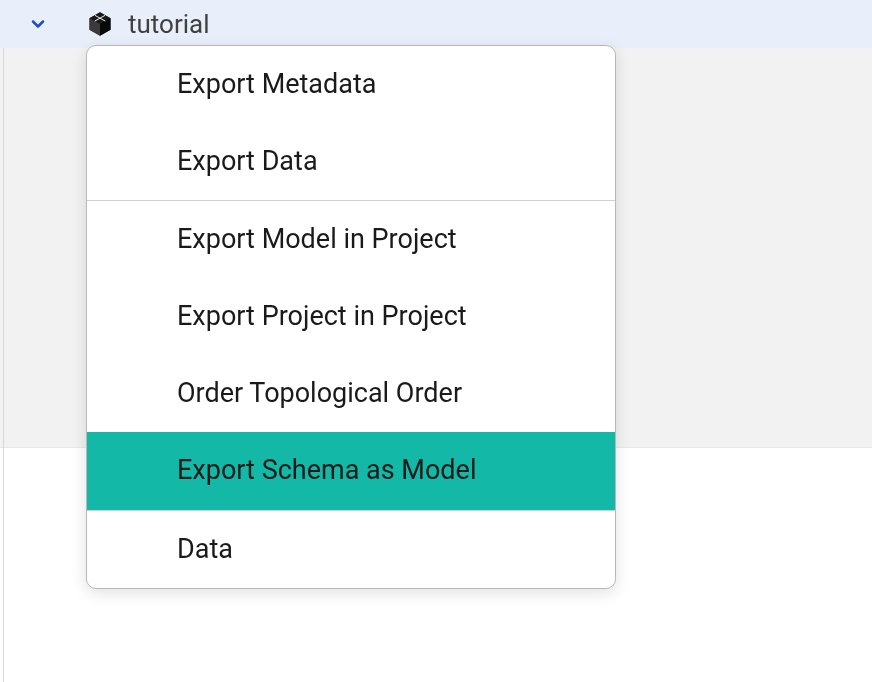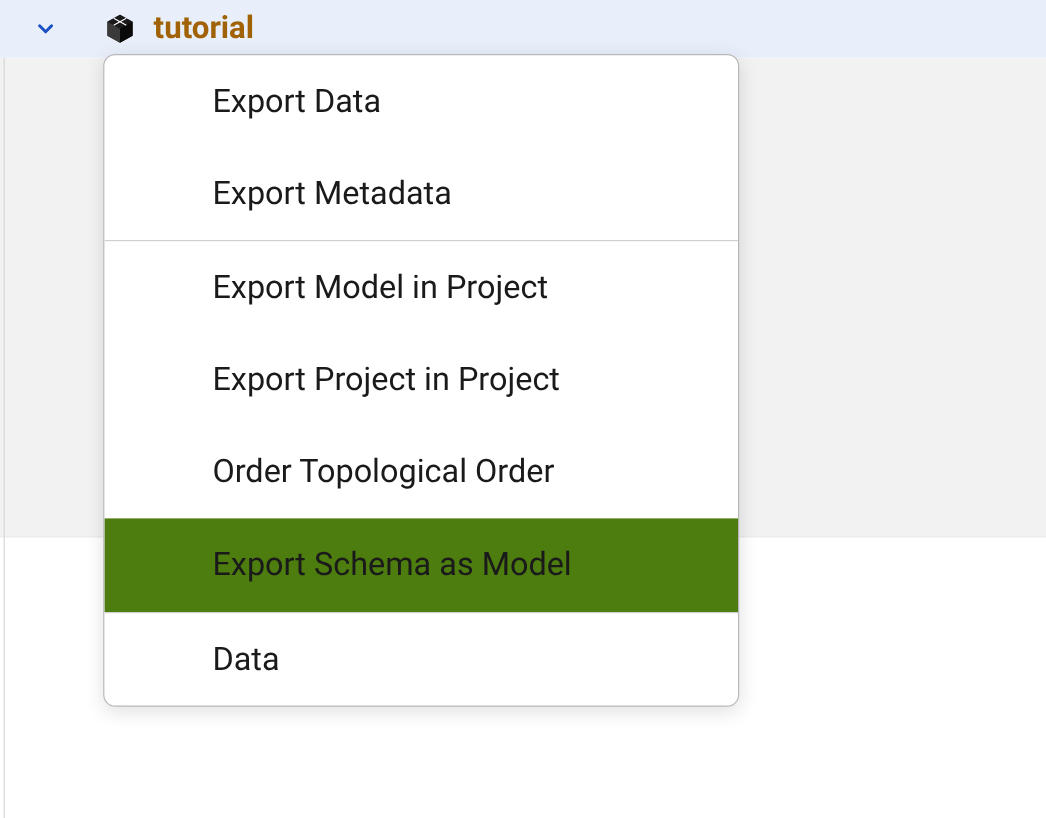--- a/index.html
+++ b/index.html
@@ -28,22 +28,22 @@
       align-items: center;
       margin-right: 38px;
     }
     .cube-icon {
       display: flex;
       align-items: center;
       margin-right: 14px;
     }
     .header-title {
       font-size: 26px;
-      font-weight: 700;
-      color: #a16207;
+      font-weight: 400;
+      color: #404040;
     }
     .content-area {
       background: #f2f2f2;
       height: 400px;
       border-bottom: 1px solid #e8e8e8;
     }
     .below-area {
       background: #ffffff;
       height: 234px;
     }
@@ -68,21 +68,21 @@
     }
     .menu-item {
       padding: 21px 32px 21px 90px;
       font-size: 27px;
       font-weight: 400;
       color: #1a1a1a;
       cursor: pointer;
       line-height: 1.3;
     }
     .menu-item.hovered {
-      background: #4d7c0f;
+      background: #14b8a6;
     }
     .menu-separator {
       height: 1px;
       background: #d0d0d0;
       width: 100%;
     }
   </style>
 </head>
 <body>
 
@@ -102,22 +102,22 @@
     </svg>
   </span>
   <span class="header-title">tutorial</span>
 </div>
 
 <div class="content-area"></div>
 <div class="below-area"></div>
 <div class="sidebar-line"></div>
 
 <div class="dropdown-menu" id="dropdown-menu">
+    <div class="menu-item">Export Metadata</div>
     <div class="menu-item">Export Data</div>
-    <div class="menu-item">Export Metadata</div>
     <div class="menu-separator"></div>
     <div class="menu-item">Export Model in Project</div>
     <div class="menu-item">Export Project in Project</div>
     <div class="menu-item">Order Topological Order</div>
     <div class="menu-item hovered">Export Schema as Model</div>
     <div class="menu-separator"></div>
     <div class="menu-item">Data</div>
   </div>
 
 </body></html>

